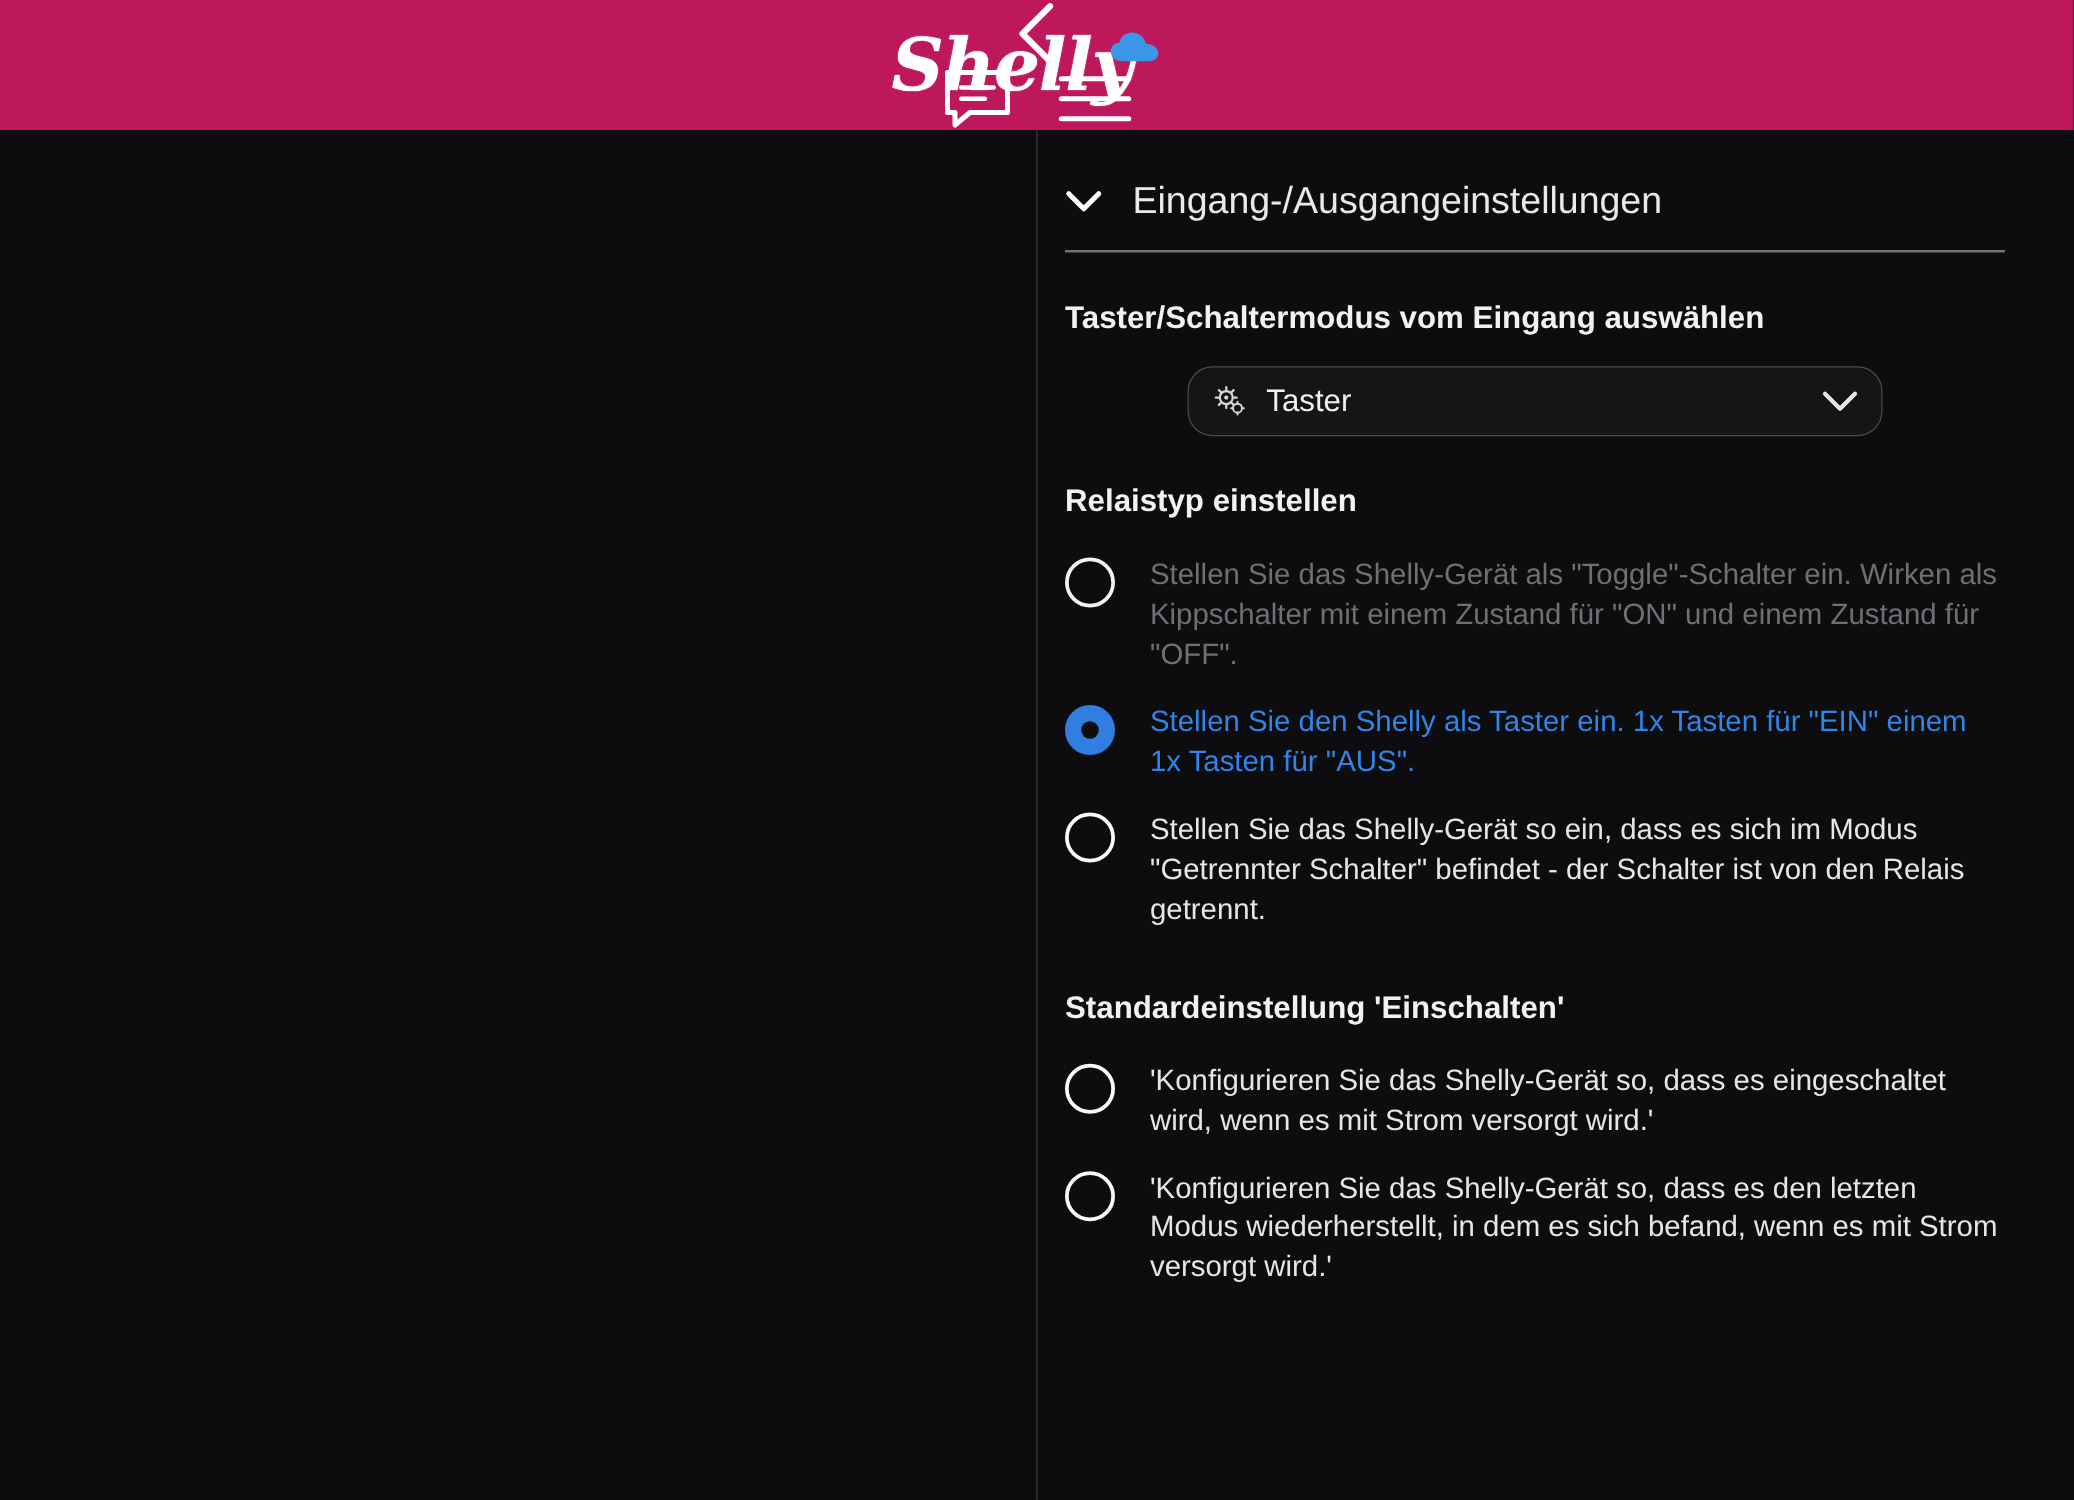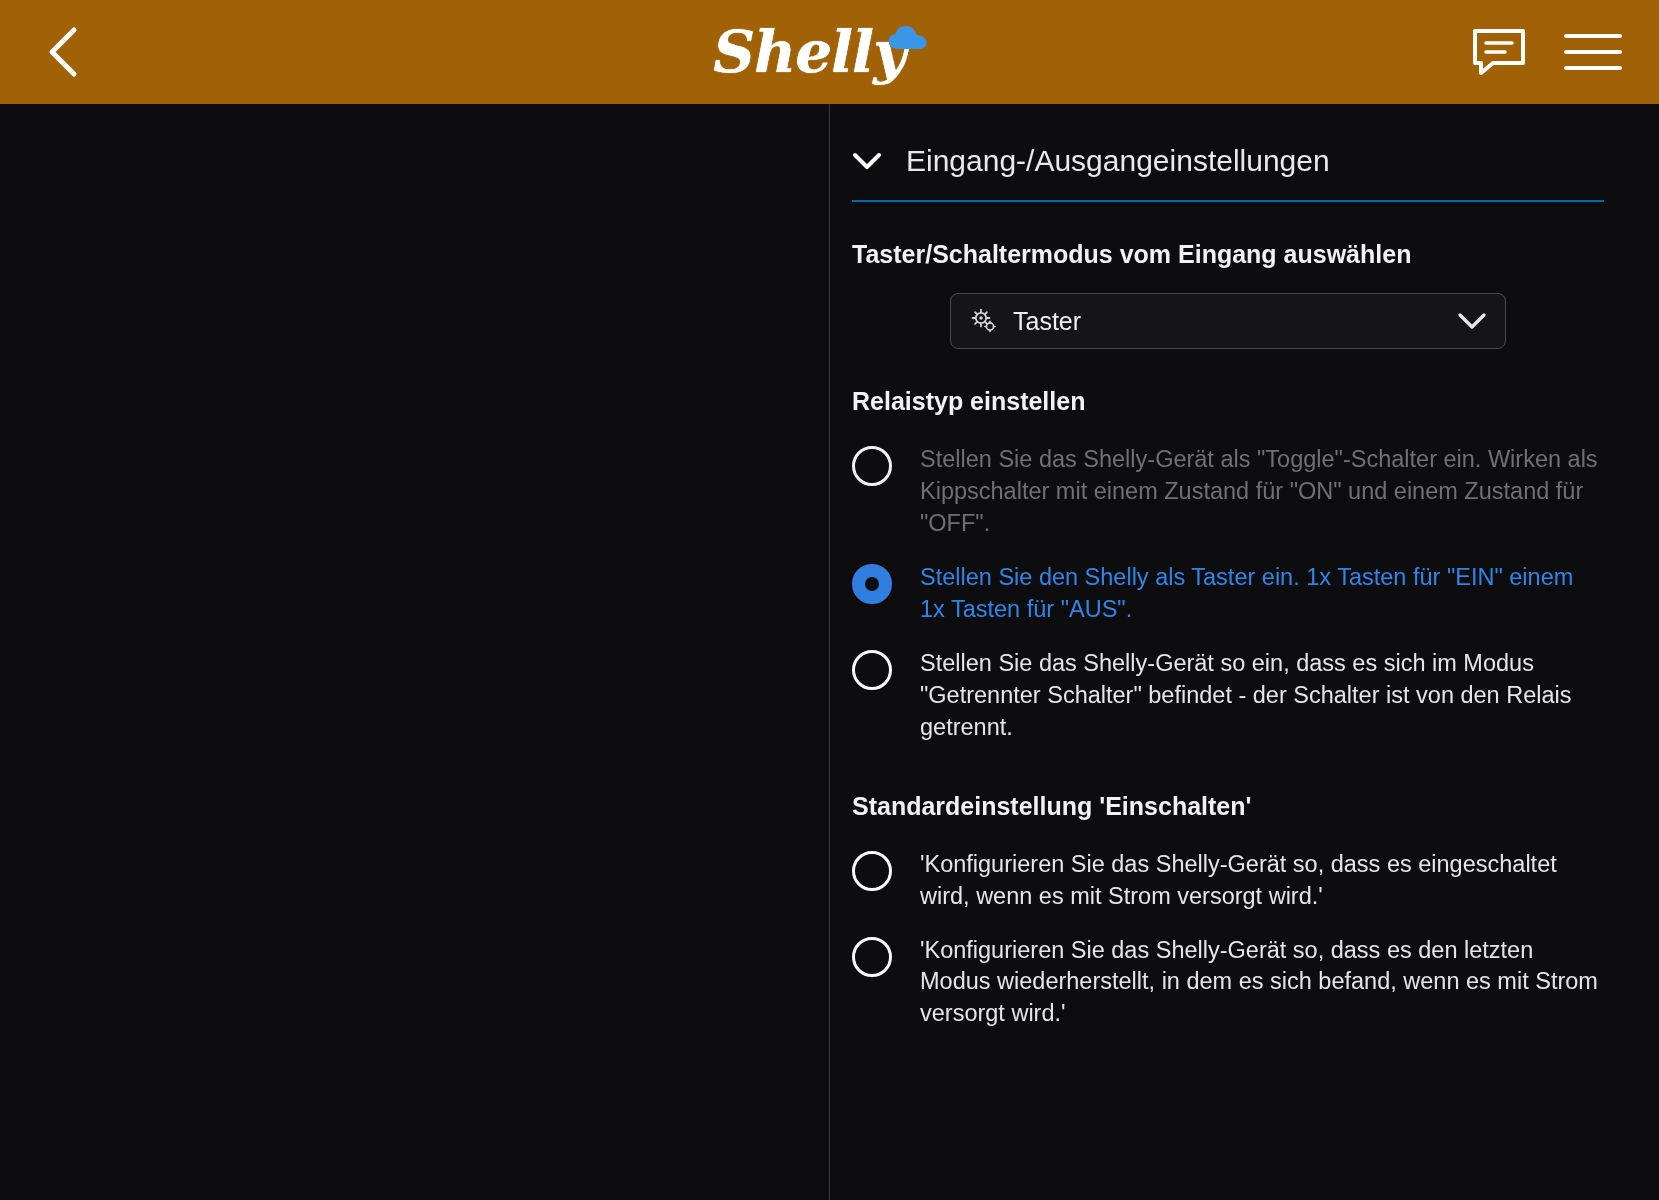--- a/index.html
+++ b/index.html
@@ -13,25 +13,26 @@
     height: 1200px;
     overflow: hidden;
     font-family: "Liberation Sans", sans-serif;
     color: #e8e8ea;
   }
 
   
   .topbar {
     position: relative;
     height: 104px;
-    background: #a16207;
+    background: #be185d;
     display: flex;
     align-items: center;
     justify-content: space-between;
     padding: 0 36px;
+    flex-direction: column;
   }
   .back-btn {
     width: 56px;
     height: 56px;
     display: flex;
     align-items: center;
     justify-content: center;
     cursor: pointer;
   }
   .back-btn svg { display: block; }
@@ -85,21 +86,21 @@
     padding: 40px 55px 0 22px;
     overflow: hidden;
   }
 
   
   .section-head {
     display: flex;
     align-items: center;
     gap: 24px;
     padding: 0 0 22px 0;
-    border-bottom: 2px solid #0369a1;
+    border-bottom: 2px solid #737373;
     cursor: pointer;
   }
   .section-title {
     font-size: 30px;
     color: #e9e9ec;
     font-weight: 400;
   }
   .chev {
     width: 30px;
     height: 30px;
@@ -119,21 +120,21 @@
   
   .select-row {
     display: flex;
     justify-content: center;
     margin-top: 24px;
   }
   .select-box {
     width: 556px;
     height: 56px;
     border: 1px solid #4a4a4e;
-    border-radius: 8px;
+    border-radius: 20px;
     background: #151518;
     display: flex;
     align-items: center;
     padding: 0 18px;
     cursor: pointer;
   }
   .select-icon {
     width: 30px;
     display: flex;
     align-items: center;

